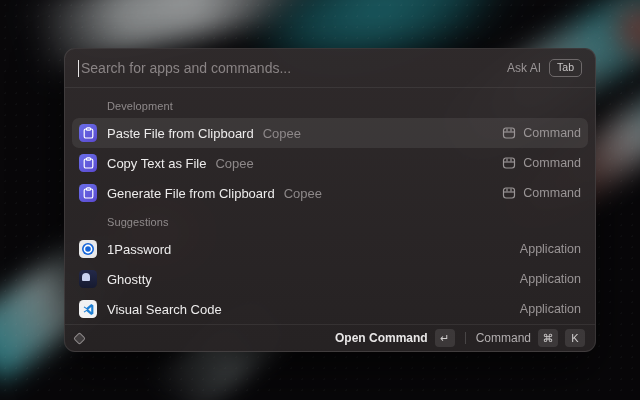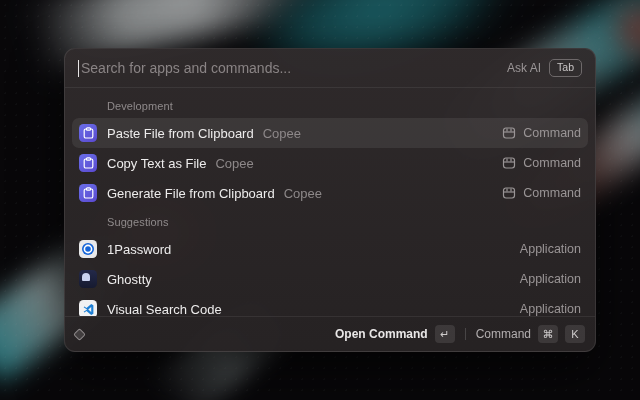--- a/index.html
+++ b/index.html
@@ -55,21 +55,21 @@
   .row-right { margin-left:auto; display:flex; align-items:center; gap:7px; color:#9a9596; font-size:12.5px;text-align:center; }
 
   .icon-sq { width:18px; height:18px; border-radius:4.5px; display:flex; align-items:center; justify-content:center; }
   .clip-bg { background:linear-gradient(145deg, #6a6fe9, #5a49cf); }
   .gh-bg { background:linear-gradient(180deg, #232949, #161a30); position:relative; overflow:hidden; }
   .gh-shape { position:absolute; left:3px; top:3px; width:8px; height:8px; background:#c9d2ef; border-radius:4px 4px 1px 1px; }
   .op-bg { background:#e9e9ea; }
   .vs-bg { background:#f2f2f3; }
 
   
-  .footer { flex:0 0 27px; border-top:1px solid rgba(255,255,255,0.07); display:flex; padding:8px 10px; }
+  .footer { flex:0 0 27px; border-top:1px solid rgba(255,255,255,0.07); display:flex; padding:0 10px; }
   .footer-left { display:flex; align-items:center; }
   .diamond { width:9px; height:9px; transform:rotate(45deg); border:1.5px solid #8d8889; background:rgba(255,255,255,0.12); border-radius:2px; }
   .footer-right { margin-left:auto; display:flex; align-items:center; gap:7px; }
   .fr-label { font-size:12px; font-weight:700; color:#e9e7e7; }
   .fr-label2 { font-size:12px; color:#b2aeaf; }
   .keycap { min-width:20px; height:18px; padding:0 4px; background:rgba(255,255,255,0.1); border-radius:4px;
             display:flex; align-items:center; justify-content:center; font-size:11px; color:#cfcccc; }
   .vsep { width:1px; height:12px; background:rgba(255,255,255,0.16); margin:0 3px; }
 </style>
 </head>

